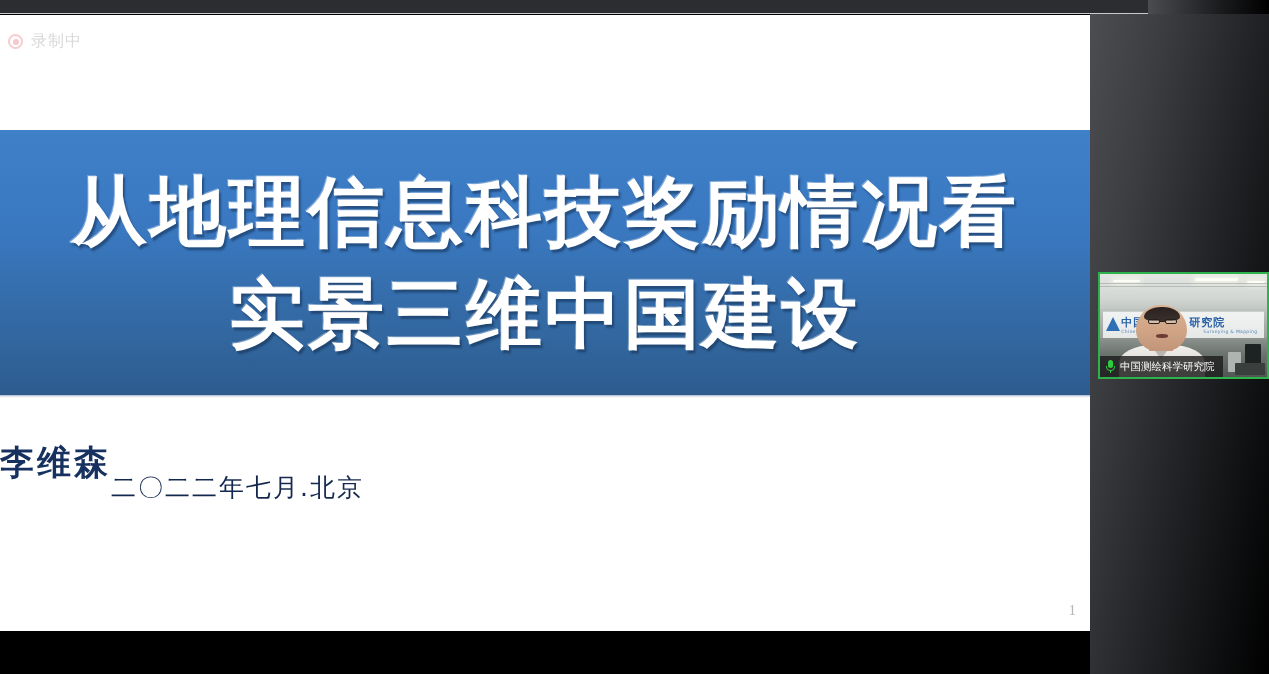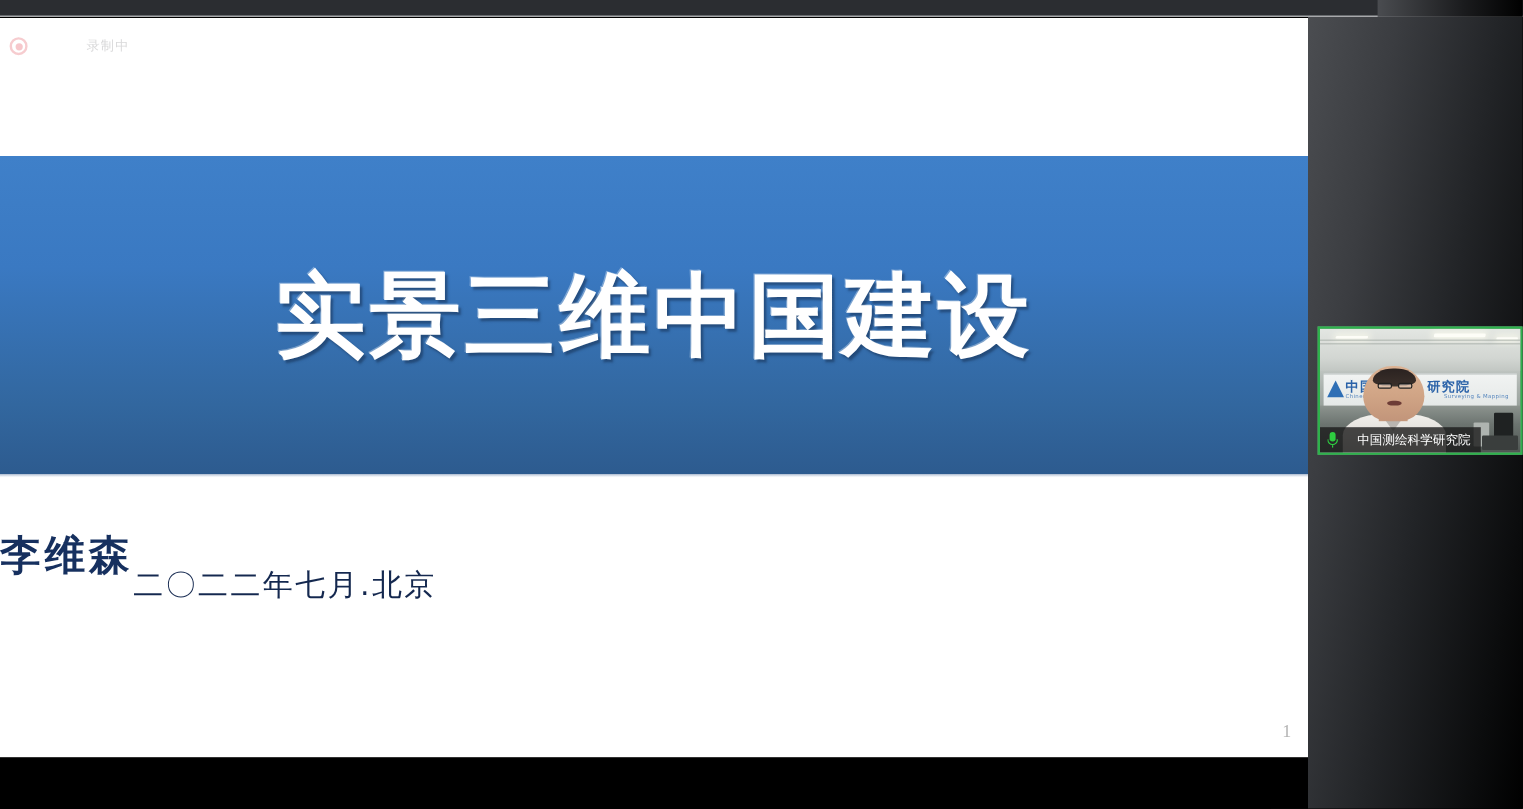--- a/index.html
+++ b/index.html
@@ -84,26 +84,25 @@
   }
   .rec-dot::after {
     content: "";
     width: 6px;
     height: 6px;
     border-radius: 50%;
     background: #ef9ba2;
     display: block;
   }
   .rec-text {
-    font-size: 11px;
+    font-size: 16px;
     color: #b9b9bb;
     letter-spacing: 1px;
     filter: blur(0.6px);
     white-space: nowrap;
-    margin-left: 41px;
   }
 
   
   .title-banner {
     position: absolute;
     left: 0;
     top: 115px;
     width: 1090px;
     height: 265px;
     background: linear-gradient(180deg, #3f80c9 0%, #3a79c2 35%, #32679f 78%, #2d5b8f 100%);
@@ -460,21 +459,21 @@
 
   
   .vid-name-chip {
     position: absolute;
     left: 0;
     bottom: 0;
     height: 21px;
     background: rgba(28,28,28,0.80);
     display: flex;
     align-items: center;
-    gap: 16px;
+    gap: 5px;
     padding: 0 8px 0 5px;
   }
   .vid-name-chip .mic-icon { width: 10px; height: 13px; }
   .vid-name-chip .mic-icon .cap { left: 2.5px; top: 0; width: 5px; height: 7.5px; }
   .vid-name-chip .mic-icon .arc { left: 0.5px; top: 5.5px; width: 9px; height: 5px; }
   .vid-name-chip .mic-icon .stem { left: 4.5px; top: 10.5px; width: 1.5px; height: 2.5px; }
   .vid-name-text {
     font-size: 10.5px;
     color: #ffffff;
     font-family: "DejaVu Sans", "Liberation Sans", sans-serif;
@@ -493,20 +492,21 @@
   </div>
 
   <div class="slide">
 
     <div class="rec-indicator">
       <span class="rec-dot"></span>
       <span class="rec-text">录制中</span>
     </div>
 
     <div class="title-banner">
+      <div class="title-line l1">从地理信息科技奖励情况看</div>
       <div class="title-line l2">实景三维中国建设</div>
     </div>
     <div class="banner-bottom-edge"></div>
 
     <div class="author-block">
       <div class="author-name">李维森</div>
       <div class="date-place">二〇二二年七月.北京</div>
     </div>
 
     <div class="page-number">1</div>

